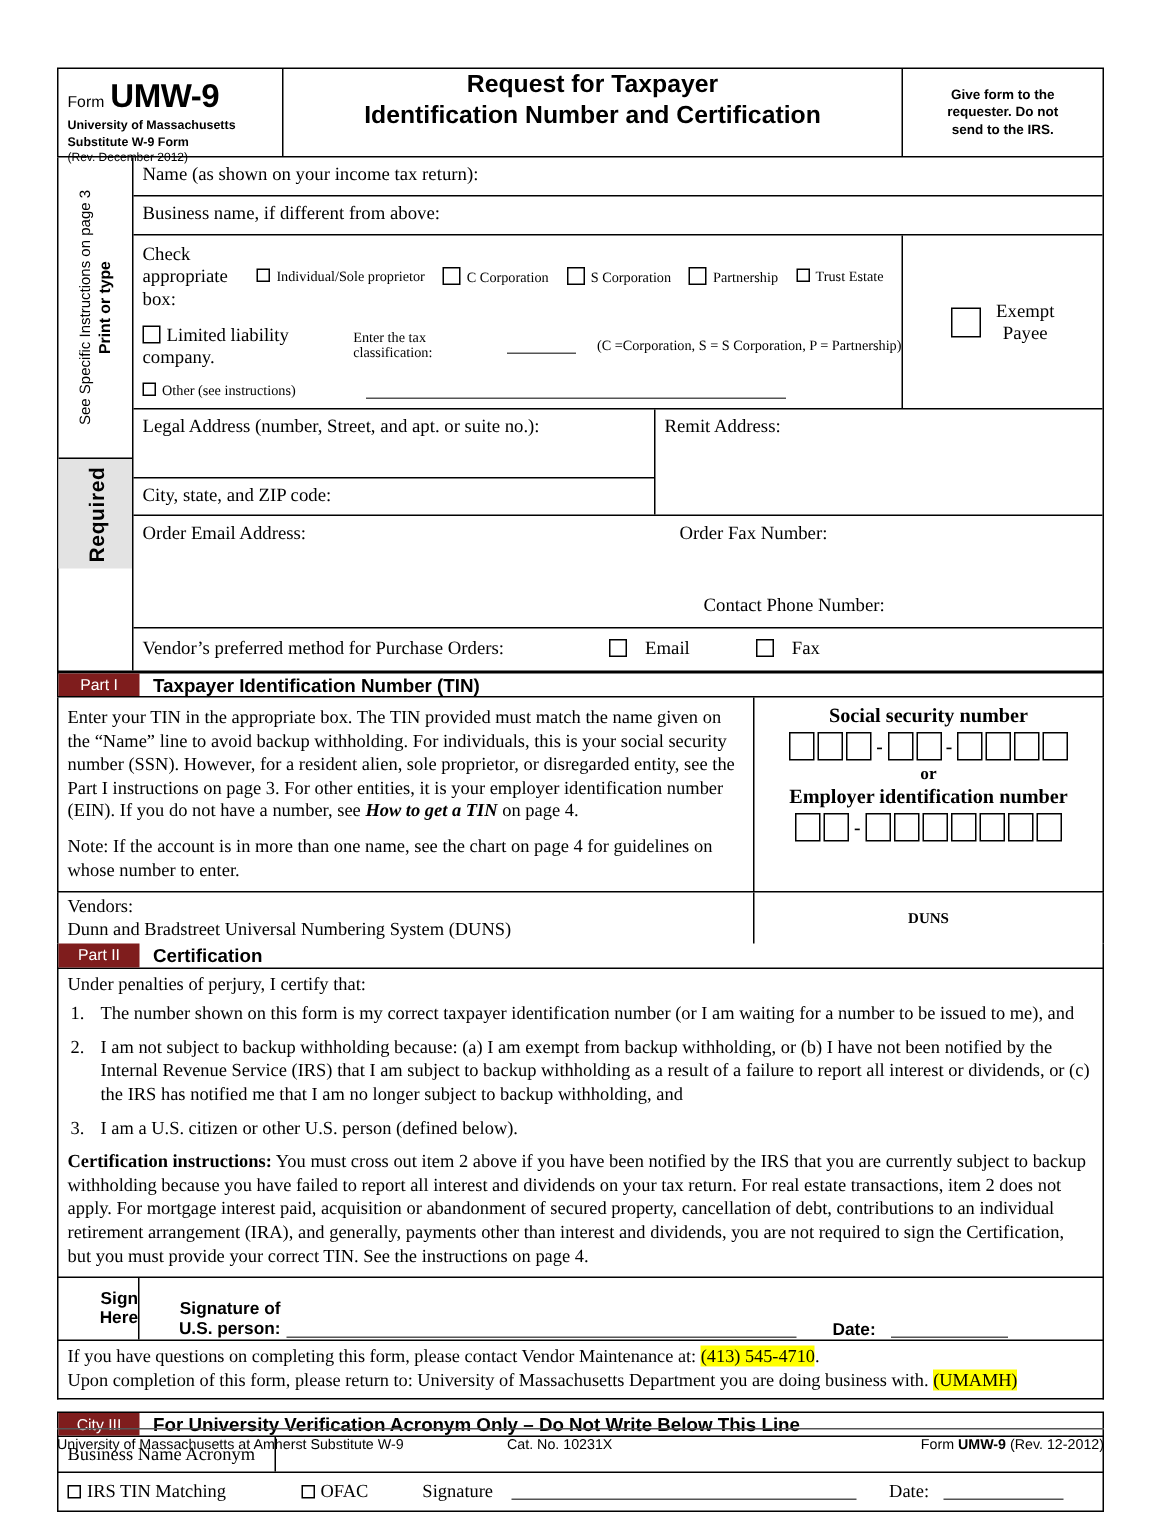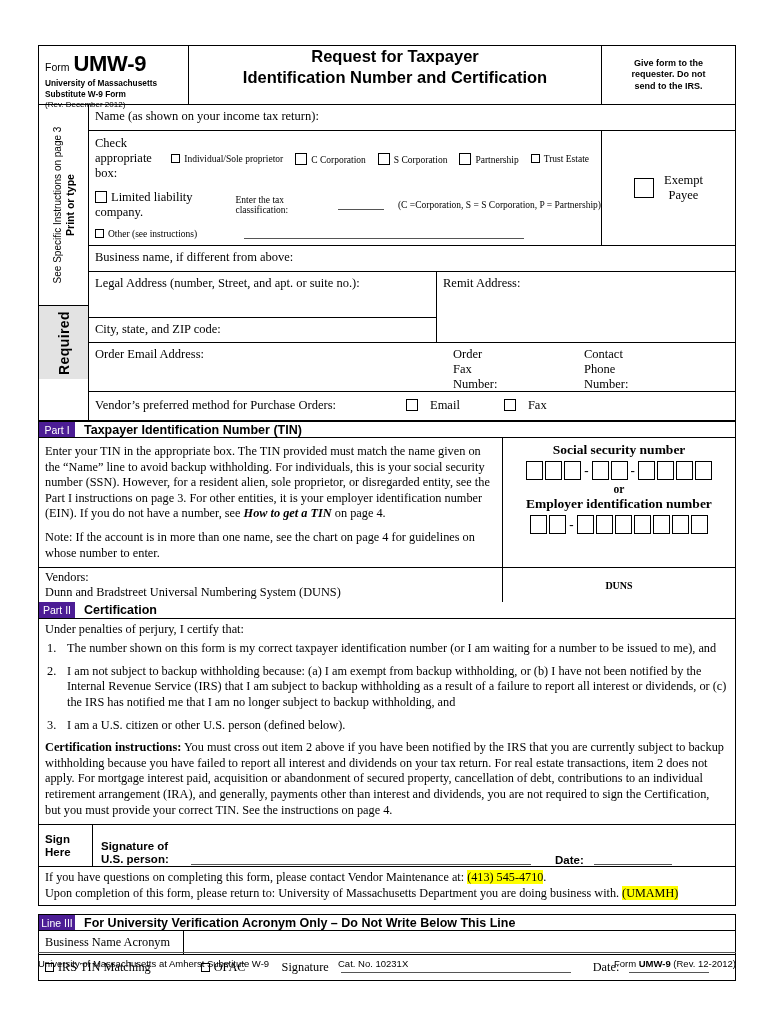--- a/index.html
+++ b/index.html
@@ -79,35 +79,35 @@
   .chkline3 { font-size:9.5px; margin-top:9px; display:flex; align-items:center;}
 
   
   .addr { display:flex; }
   .addr-l { flex:1; border-right:1.1px solid #000; }
   .addr-l .c1 { height:46px; border-bottom:1.1px solid #000; }
   .addr-l .c2 { height:24px; }
   .addr-r { width:298px; }
 
   
-  .order { display:flex; flex-direction:row; }
+  .order { display:flex; flex-direction:column; }
   .order .o1 { height:48px; position:relative; }
   .order .o2 { height:26px; position:relative; border-top:none;}
   .order-fax { position:absolute; left:364px; top:4px; font-size:12.5px;}
   .order-phone { position:absolute; left:380px; top:4px; font-size:12.5px;}
   .pref { font-size:12.5px; padding:6px 0 7px 6px; display:flex; align-items:center;}
   .pref .p-lead { margin-right:70px; }
   .pref .p-opt { margin-right:44px; }
 
   
   .partbar { display:flex; align-items:stretch; border:1.4px solid #000;
              border-top:none; height:17px; }
   .partbar.first { border-top:1.4px solid #000; }
-  .part-tag { background:#4c1d95; color:#fff; font-family:"Liberation Sans", sans-serif;
-              font-size:10.5px; width:36px; display:flex; align-items:center;
+  .part-tag { background:#7f1d1d; color:#fff; font-family:"Liberation Sans", sans-serif;
+              font-size:10.5px; width:54px; display:flex; align-items:center;
               justify-content:center; }
   .part-title { font-family:"Liberation Sans", sans-serif; font-weight:bold;
                 font-size:12.5px; padding-left:9px; display:flex; align-items:center; }
 
   
   .tin { display:flex; border-left:1.4px solid #000; border-right:1.4px solid #000;
          border-bottom:1.1px solid #000; }
   .tin-l { flex:1; border-right:1.1px solid #000; padding:6px 8px 6px 6px; }
   .tin-l p { margin:0 0 8px 0; font-size:12.3px; line-height:15.6px; text-align:left;}
   .tin-l p:last-child { margin-bottom:0; }
@@ -130,21 +130,21 @@
   .cert { border-left:1.4px solid #000; border-right:1.4px solid #000;
           border-bottom:1.4px solid #000; padding:3px 8px 6px 6px; }
   .cert .intro { font-size:12.3px; margin:0 0 4px 0;}
   .cert ol { margin:0; padding:0; list-style:none; }
   .cert li { display:flex; font-size:12.3px; line-height:15.6px; margin-bottom:7px;}
   .cert li .num { width:22px; flex:none; padding-left:2px;}
   .cert li .txt { flex:1; }
   .cert .ci { font-size:12.3px; line-height:15.6px; margin:4px 0 0 0;}
 
   
-  .sign { display:flex; border:1.4px solid #000; border-top:none; height:42px; }
+  .sign { display:flex; border:1.4px solid #000; border-top:none; height:42px;text-align:right; }
   .sign-l { width:54px; border-right:1.1px solid #000; font-family:"Liberation Sans", sans-serif;
             font-weight:bold; font-size:11.5px; line-height:13px;
             display:flex; flex-direction:column; justify-content:center; padding-left:6px;}
   .sign-r { flex:1; display:flex; align-items:center; padding-left:8px; position:relative;margin-top:15px;}
   .sign-r .sl { font-family:"Liberation Sans", sans-serif; font-weight:bold;
                 font-size:11.5px; line-height:13px; }
   .sign-r .dl { font-family:"Liberation Sans", sans-serif; font-weight:bold; font-size:11.5px;}
 
   
   .note2 { border:1.4px solid #000; border-top:none; padding:3px 6px 4px 6px;
@@ -216,20 +216,24 @@
           <div class="vert">Required</div>
         </div>
       </div>
 
       <div class="fields">
 
         <div class="fr" style="height:26px;">
           <div class="lbl">Name (as shown on your income tax return):</div>
         </div>
 
+        <div class="fr" style="height:26px;">
+          <div class="lbl">Business name, if different from above:</div>
+        </div>
+
         <div class="fr chkblock">
           <div class="chk-main">
             <div class="chkline1">
               <span class="lead">Check appropriate box:</span>
               <span class="opt"><span class="cbx"></span><span>Individual/Sole proprietor</span></span>
               <span class="opt"><span class="cbx cbx-lg"></span><span>C Corporation</span></span>
               <span class="opt"><span class="cbx cbx-lg"></span><span>S Corporation</span></span>
               <span class="opt"><span class="cbx cbx-lg"></span><span>Partnership</span></span>
               <span class="opt"><span class="cbx"></span><span>Trust Estate</span></span>
             </div>
@@ -246,24 +250,20 @@
               <span class="fill" style="width:280px; margin-left:47px;"></span>
             </div>
           </div>
           <div class="chk-ex">
             <span class="cbx-xl"></span>
             <span class="txt">
               <span style="display:block">Exempt</span>
               <span style="display:block">Payee</span>
             </span>
           </div>
-        </div>
-
-        <div class="fr" style="height:26px;">
-          <div class="lbl">Business name, if different from above:</div>
         </div>
 
         <div class="fr addr">
           <div class="addr-l">
             <div class="c1">
               <div class="lbl">Legal Address (number, Street, and apt. or suite no.):</div>
             </div>
             <div class="c2">
               <div class="lbl">City, state, and ZIP code:</div>
             </div>
@@ -385,21 +385,21 @@
         <span class="fill" style="width:78px; margin-left:10px; position:relative; top:7px;"></span>
       </div>
     </div>
 
     <div class="note2">
       <div><span>If you have questions on completing this form, please contact Vendor Maintenance at: </span><span class="hl">(413) 545-4710</span><span>.</span></div>
       <div><span>Upon completion of this form, please return to: University of Massachusetts Department you are doing business with.  </span><span class="hl">(UMAMH)</span></div>
     </div>
 
     <div class="partbar" style="border-top:1.4px solid #000; margin-top:8px;">
-      <div class="part-tag">Line III</div>
+      <div class="part-tag">City III</div>
       <div class="part-title">For University Verification Acronym Only – Do Not Write Below This Line</div>
     </div>
 
     <div class="p3row">
       <div class="acr">Business Name Acronym</div>
       <div class="acrv"></div>
     </div>
 
     <div class="p3last">
       <span style="margin-right:50px;"><span class="cbx"></span><span>IRS TIN Matching</span></span>

